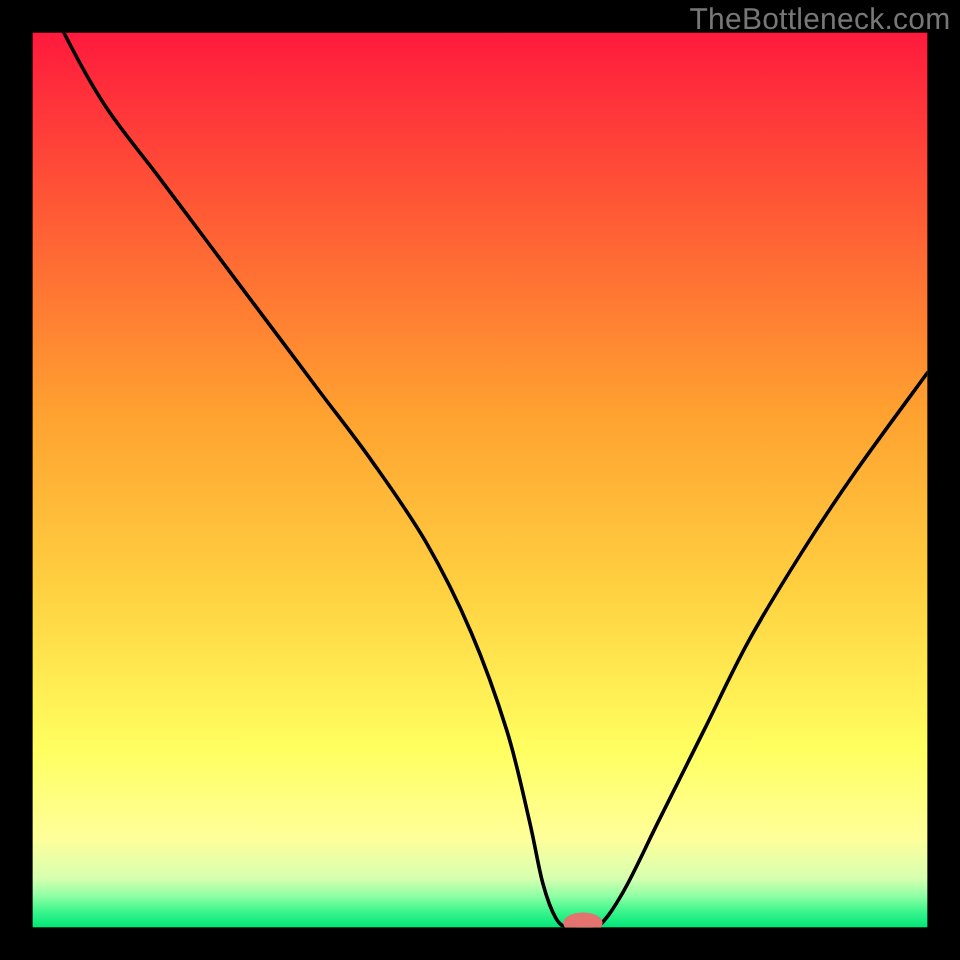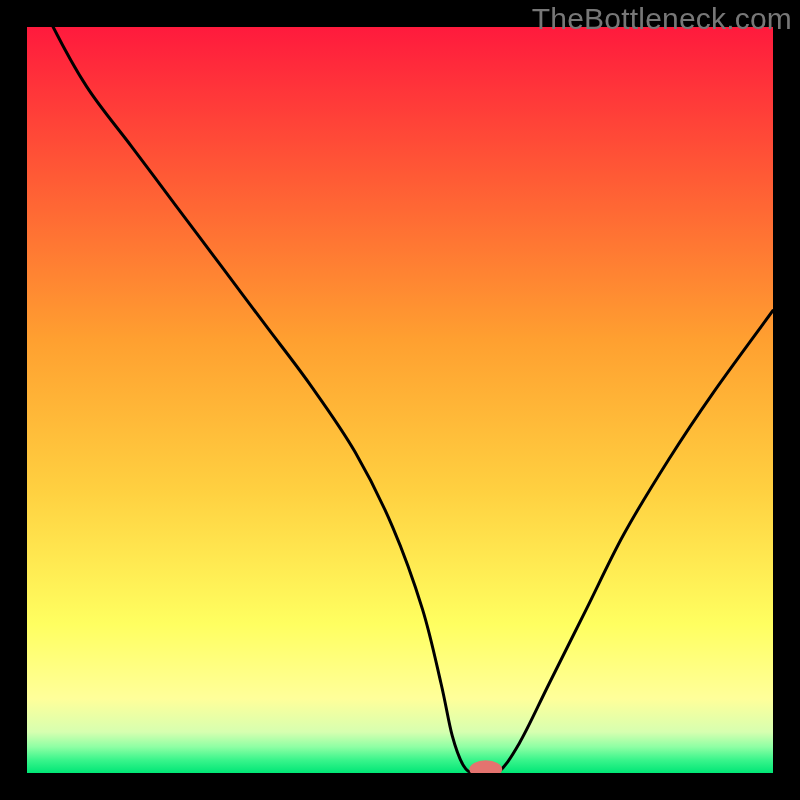--- a/index.html
+++ b/index.html
@@ -14,21 +14,21 @@
     position: relative;
     width: 800px;
     height: 800px;
     background: #000;
   }
   .watermark {
     position: absolute;
     top: 2px;
     right: 8px;
     color: #777;
-    font-size: 30px;
+    font-size: 25px;
     font-weight: 500;
     letter-spacing: 0.2px;
     z-index: 5;
   }
   .plot {
     position: absolute;
     left: 27px;
     top: 27px;
     width: 746px;
     height: 746px;

